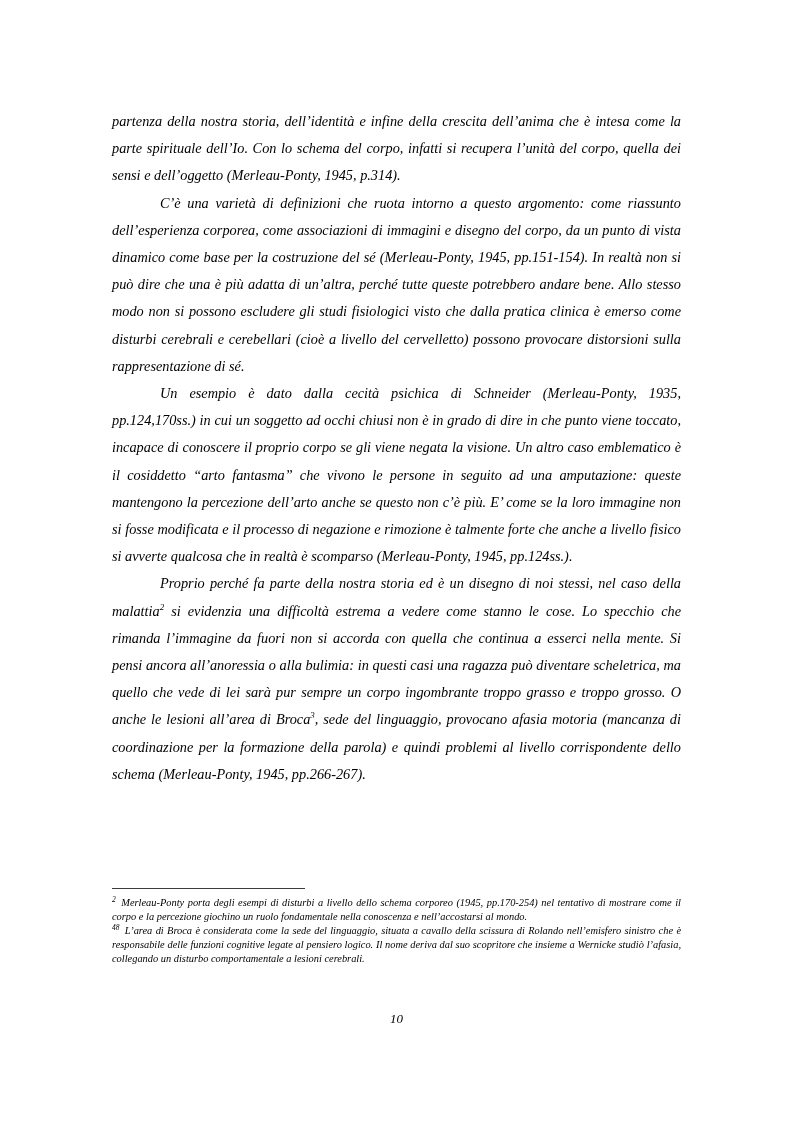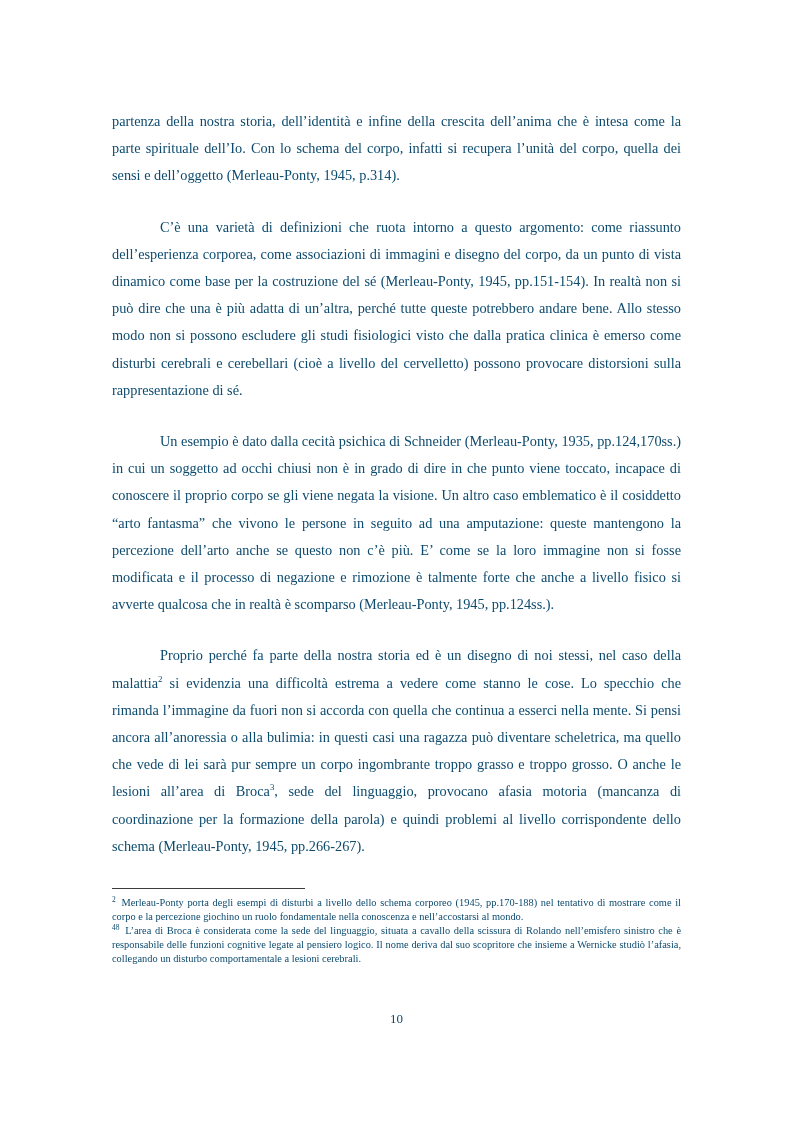--- a/index.html
+++ b/index.html
@@ -8,40 +8,40 @@
     background: #ffffff;
   }
   .page {
     position: relative;
     width: 793px;
     height: 1123px;
     margin: 0 auto;
     background: #ffffff;
     overflow: hidden;
     font-family: "Liberation Serif", "DejaVu Serif", serif;
-    color: #0c4a6e;
+    color: #000000;
+    font-style: italic;
   }
   .body-block {
     position: absolute;
     left: 112px;
     top: 108px;
     width: 569px;
   }
   .para {
     margin: 0;
     font-size: 14.3px;
     line-height: 27.2px;
     text-align: justify;
     text-justify: inter-word;
     hyphens: none;
     -webkit-hyphens: none;
   }
   .para.indent {
     text-indent: 48px;
-    margin-top: 24px;
   }
   sup.fn-ref {
     font-size: 0.62em;
     vertical-align: super;
     line-height: 0;
   }
   .footnotes {
     position: absolute;
     left: 112px;
     top: 888px;
@@ -92,19 +92,19 @@
     <p class="para indent">C’è una varietà di definizioni che ruota intorno a questo argomento: come riassunto dell’esperienza corporea, come associazioni di immagini e disegno del corpo, da un punto di vista dinamico come base per la costruzione del sé (Merleau-Ponty, 1945, pp.151-154). In realtà non si può dire che una è più adatta di un’altra, perché tutte queste potrebbero andare bene. Allo stesso modo non si possono escludere gli studi fisiologici  visto che dalla pratica clinica è emerso come disturbi cerebrali e cerebellari (cioè a livello del cervelletto) possono provocare distorsioni sulla rappresentazione di sé.</p>
 
     <p class="para indent">Un esempio è dato dalla cecità psichica di Schneider (Merleau-Ponty, 1935, pp.124,170ss.)  in cui un soggetto ad occhi chiusi non è in grado di dire in che punto viene toccato, incapace di conoscere il proprio corpo se gli viene negata la visione. Un altro caso emblematico è il cosiddetto “arto fantasma” che vivono le persone in seguito ad una amputazione: queste mantengono la percezione dell’arto anche se questo non c’è più. E’ come se la loro immagine non si fosse modificata e il processo di negazione e rimozione è talmente forte che anche a livello fisico si avverte qualcosa che in realtà è scomparso (Merleau-Ponty, 1945, pp.124ss.).</p>
 
     <p class="para indent"><span>Proprio perché fa parte della nostra storia ed è un disegno di noi stessi, nel caso della malattia</span><sup class="fn-ref">2</sup><span> si evidenzia una difficoltà estrema a vedere come stanno le cose. Lo specchio che rimanda l’immagine da fuori non si accorda con quella che continua a esserci nella mente. Si pensi ancora all’anoressia o alla bulimia: in questi casi una ragazza può diventare scheletrica, ma quello che vede di lei sarà pur sempre un corpo ingombrante troppo grasso e troppo grosso. O anche le lesioni all’area di Broca</span><sup class="fn-ref">3</sup><span>, sede del linguaggio, provocano afasia motoria (mancanza di coordinazione per la formazione della parola) e quindi problemi al livello corrispondente dello schema (Merleau-Ponty, 1945, pp.266-267).</span></p>
 
   </div>
 
   <div class="footnotes">
     <hr class="fn-rule">
-    <p class="fn"><sup class="fn-num">2</sup><span> Merleau-Ponty porta degli esempi di disturbi a livello dello schema corporeo (1945, pp.170-188) nel tentativo di mostrare come il corpo e la percezione giochino un ruolo fondamentale nella conoscenza e nell’accostarsi al mondo.</span></p>
+    <p class="fn"><sup class="fn-num">2</sup><span> Merleau-Ponty porta degli esempi di disturbi a livello dello schema corporeo (1945, pp.170-254) nel tentativo di mostrare come il corpo e la percezione giochino un ruolo fondamentale nella conoscenza e nell’accostarsi al mondo.</span></p>
     <p class="fn"><sup class="fn-num">48</sup><span> L’area di Broca è considerata come la sede del linguaggio, situata a cavallo della scissura di Rolando nell’emisfero sinistro che è responsabile delle funzioni cognitive legate al pensiero logico. Il nome deriva dal suo scopritore che insieme a Wernicke studiò l’afasia, collegando un disturbo comportamentale a lesioni cerebrali.</span></p>
   </div>
 
   <div class="page-number">10</div>
 
 </div>
 
 </body></html>

